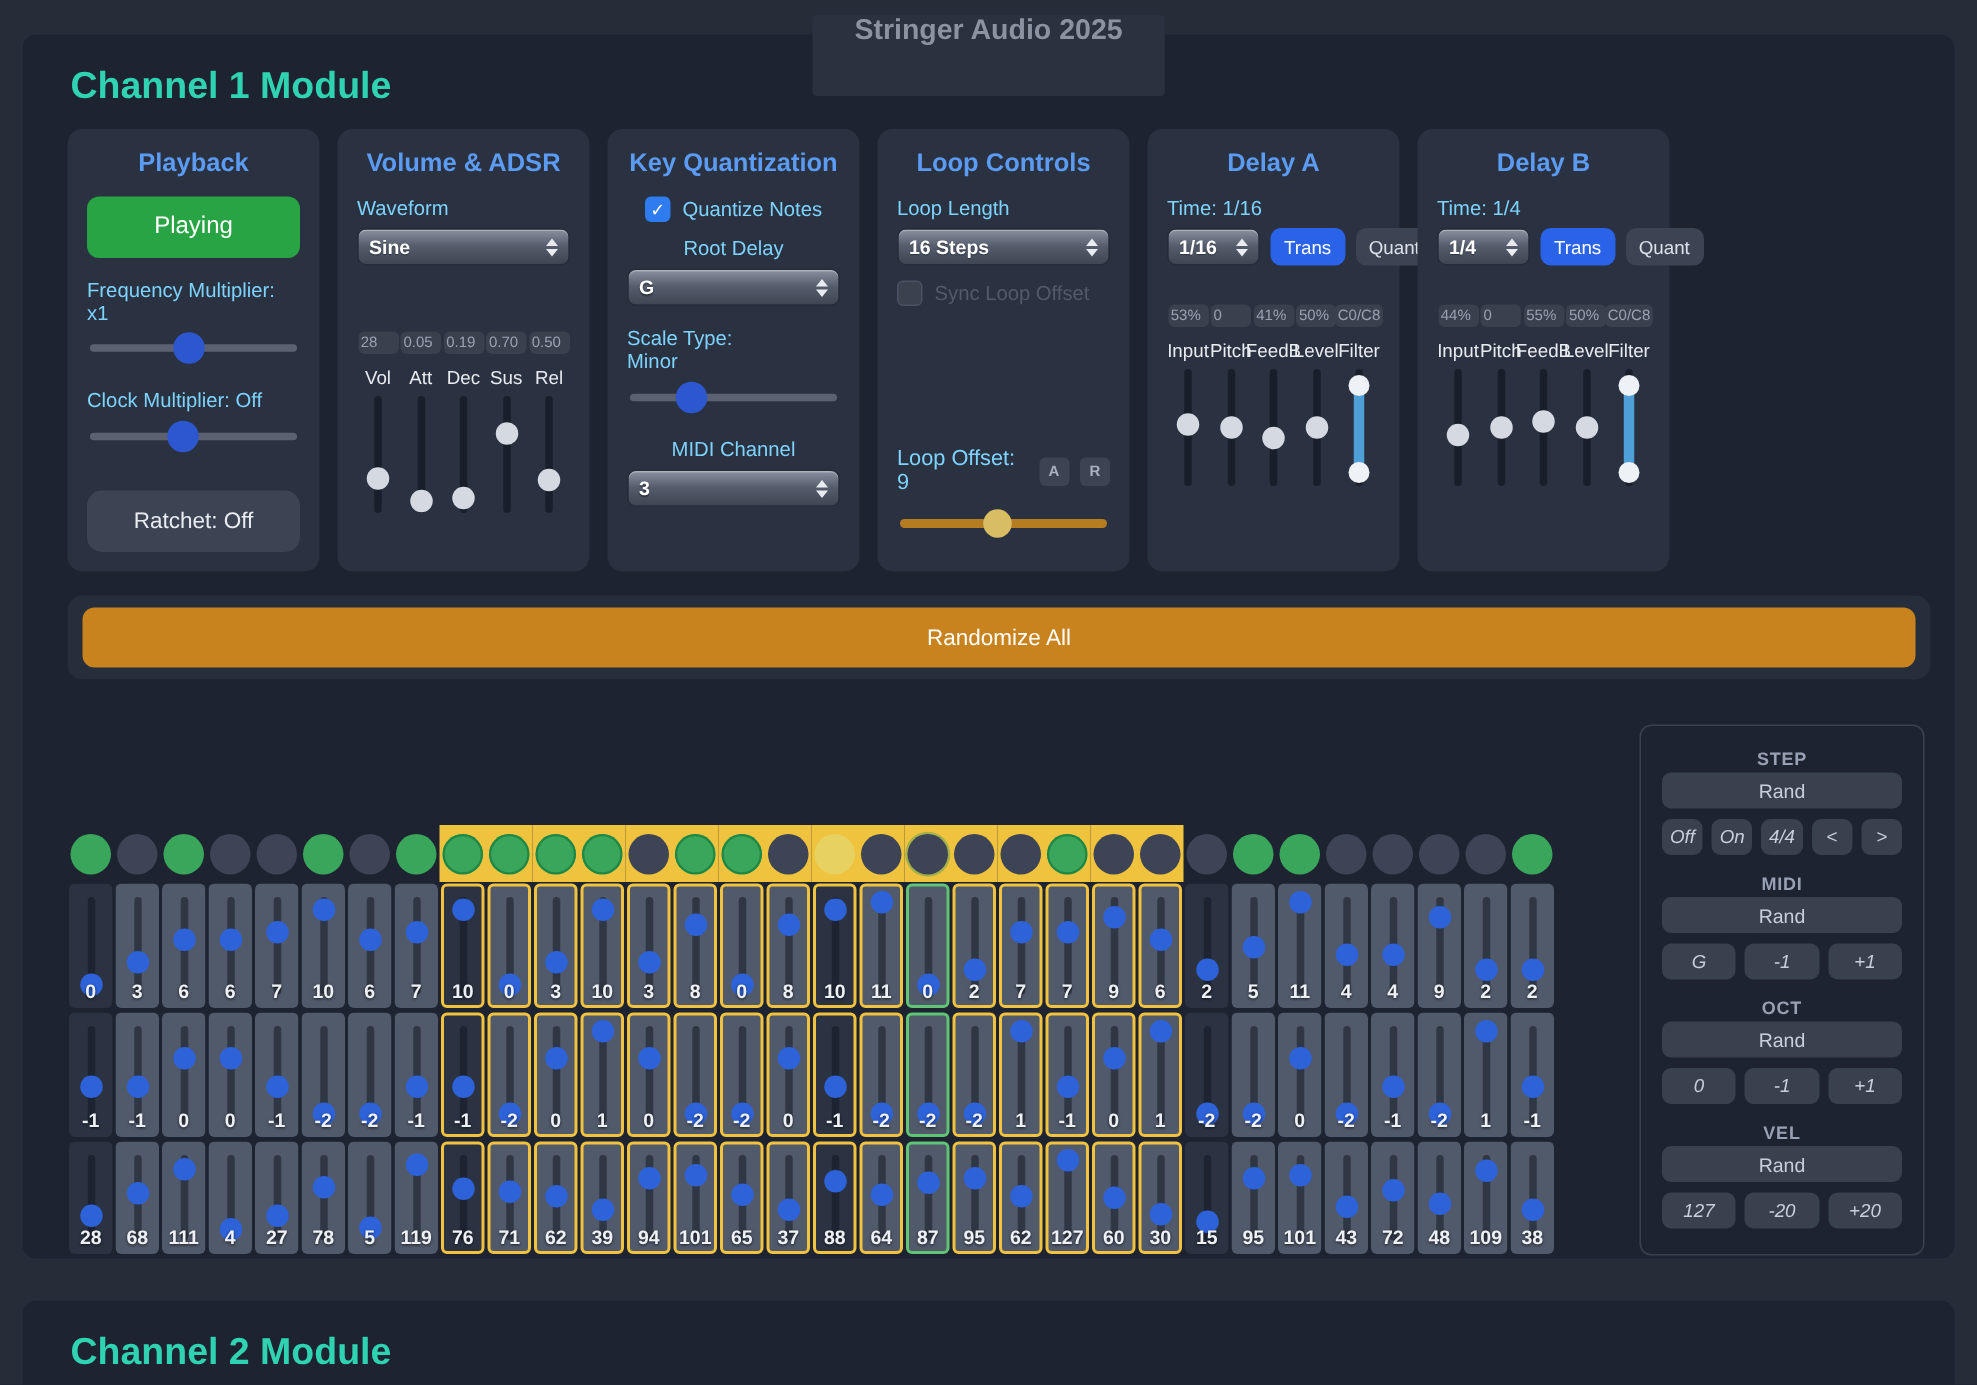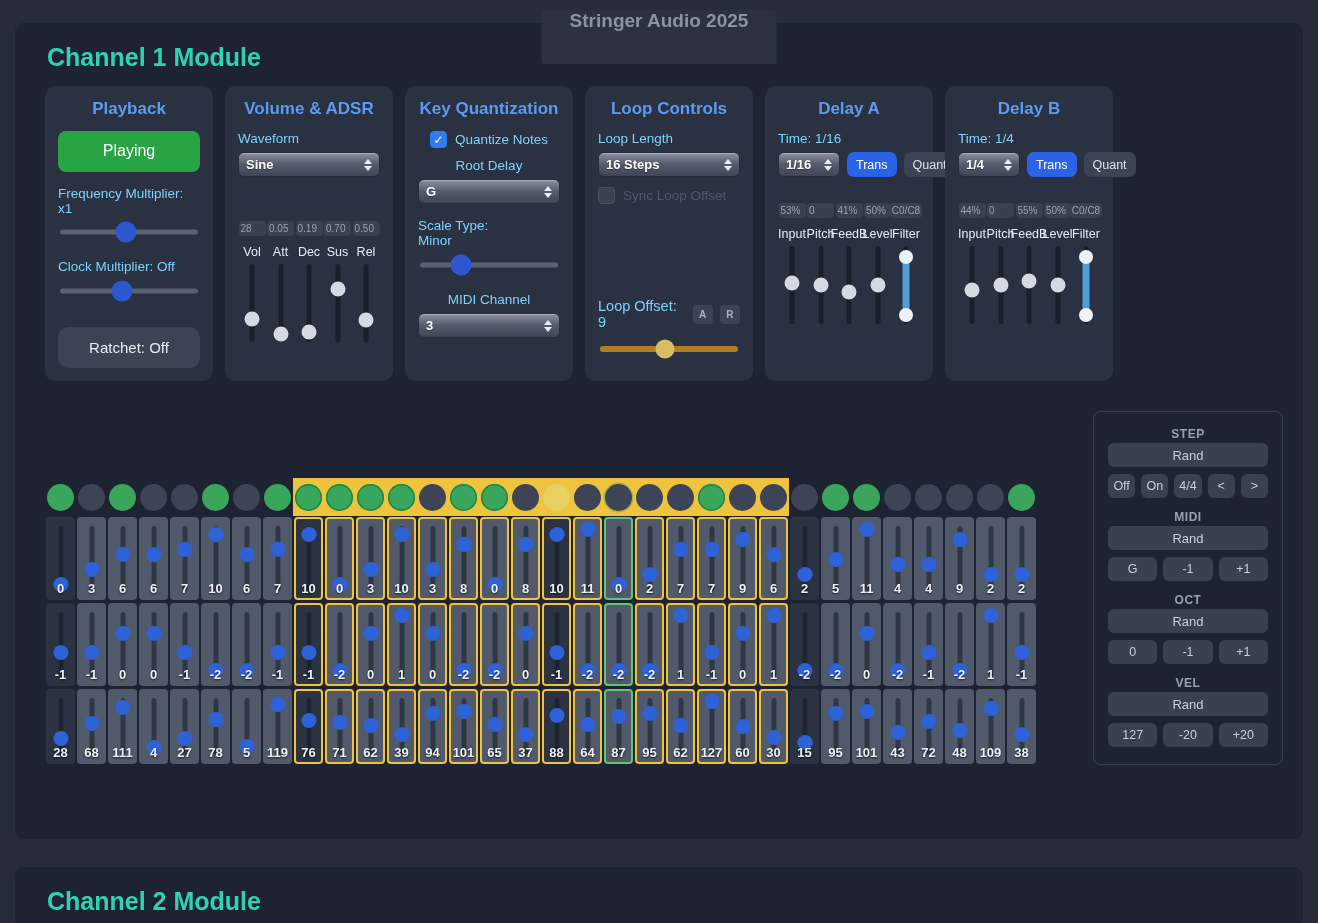--- a/index.html
+++ b/index.html
@@ -123,21 +123,21 @@
     font-weight:bold; color:#edf0f4; z-index:2; text-shadow:0 1px 2px rgba(0,0,0,0.7); }
 
   
   .seq-controls { width:190px; margin-left:auto; margin-right:4px; margin-bottom:2px;
     border:1px solid #3a4252; border-radius:8px; padding:12px 14px 14px; display:flex;
     flex-direction:column; gap:6px; }
   .sg-title { text-align:center; font-size:12px; font-weight:bold; color:#98a1b3;
     letter-spacing:0.5px; margin:3px 0 2px; }
   .sg-rand { width:100%; height:24px; background:#39414f; border-radius:6px; color:#c9cfda; font-size:13px; }
   .sg-row { display:flex; gap:6px; margin-top:7px; margin-bottom:3px; }
-  .sg-btn { flex:1; height:24px; background:#39414f; border-radius:6px; color:#c9cfda; font-size:12.5px; }
+  .sg-btn { flex:1; height:24px; background:#39414f; border-radius:6px; color:#c9cfda; font-size:12.5px;font-style:italic; }
 
   .spacer { flex:1; }
   .mt6{margin-top:6px;} .mt8{margin-top:8px;} .mt10{margin-top:10px;}
   .mt14{margin-top:14px;} .mt18{margin-top:18px;} .mt26{margin-top:26px;}
 </style>
 </head>
 <body>
 
 <div class="titlebar">
   <span class="app-sub">Stringer Audio 2025</span>
@@ -390,20 +390,23 @@
               <div class="vs-track"></div>
               <div class="vs-fill" style="bottom: 12%; top: 14%;"></div>
               <div class="vs-thumb range" style="bottom: 12%;"></div>
               <div class="vs-thumb range" style="bottom: 86%;"></div>
             </div>
           </div>
         </div>
     </section>
   </div>
 
+  <div class="rand-bar" style="margin-left:14px">
+    <button class="btn randomize-btn">Randomize All</button>
+  </div>
 
   <div class="seq-row">
     <div id="seq-grid">
         <div class="seq-col bar">
           <div class="circle-wrap">
             <div class="step-circle on"></div>
           </div>
           <div class="cell note">
             <div class="c-track"></div>
             <div class="c-thumb" style="bottom: 6px;"></div>

